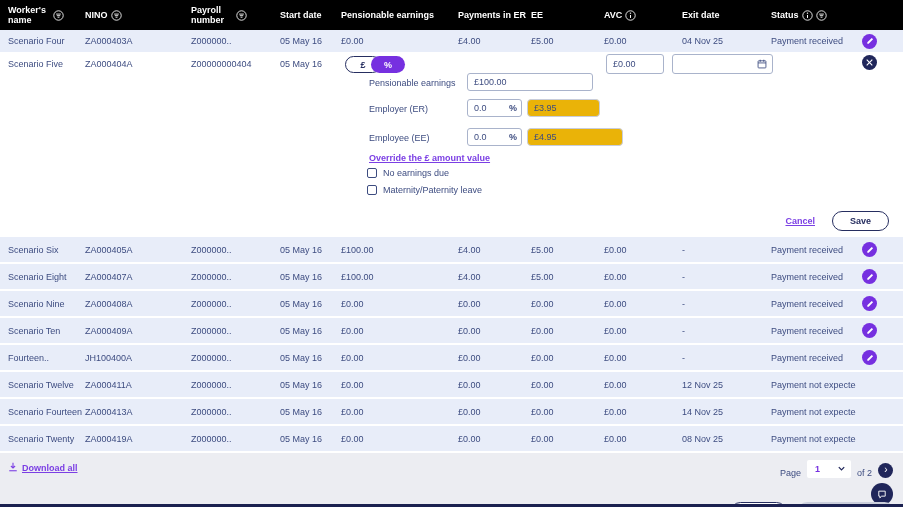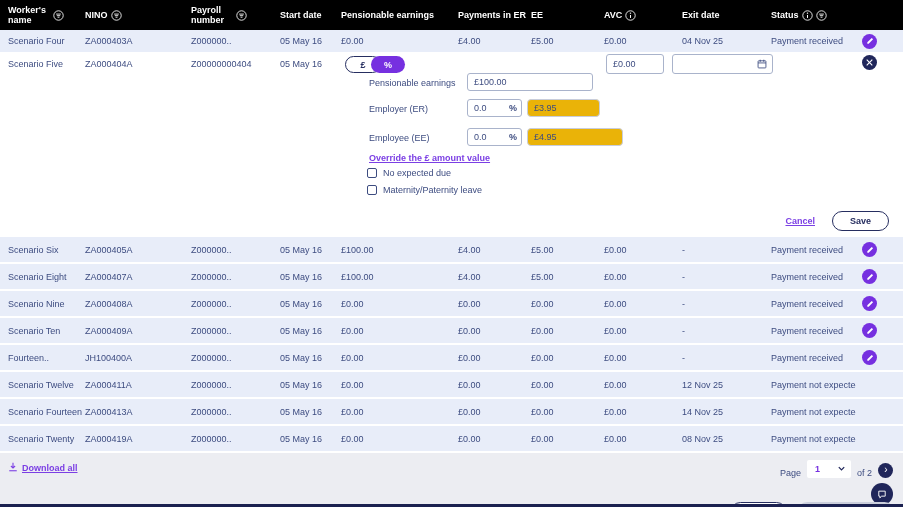--- a/index.html
+++ b/index.html
@@ -204,21 +204,21 @@
   <div class="inp-box" style="left:467px; top:74px; width:55px;">
     <input class="inp" value="0.0" style="">
     <span class="suffix">%</span>
   </div>
   <div class="readonly" style="left:527px; top:74px; width:96px;">£4.95</div>
 
   <a class="plink ed-abs" style="left:369px; top:99px;">Override the £ amount value</a>
 
   <label class="cb" style="left:367px; top:114px;">
     <span class="box"></span>
-    <span>No expected due</span>
+    <span>No earnings due</span>
   </label>
   <label class="cb" style="left:367px; top:131px;">
     <span class="box"></span>
     <span>Maternity/Paternity leave</span>
   </label>
 
   <a class="plink ed-abs" style="right:88px; top:162px;">Cancel</a>
   <button class="pill ed-abs" style="right:14px; top:157px;">Save</button>
 </div>
 

